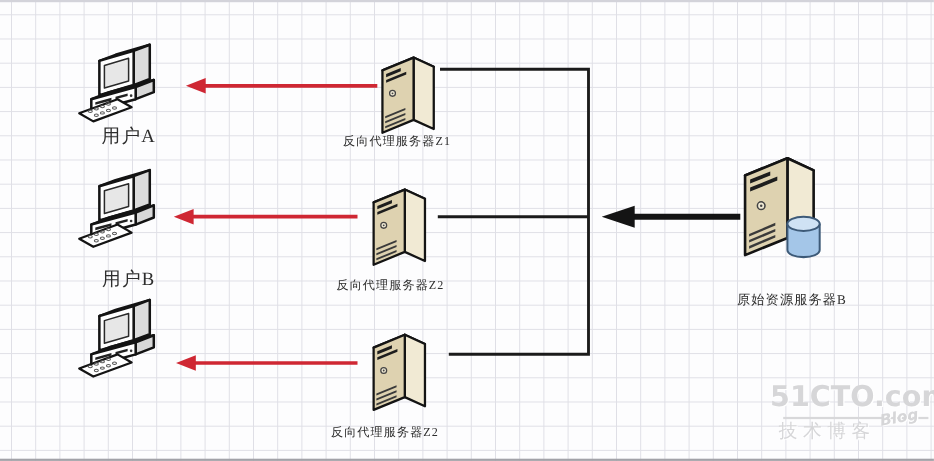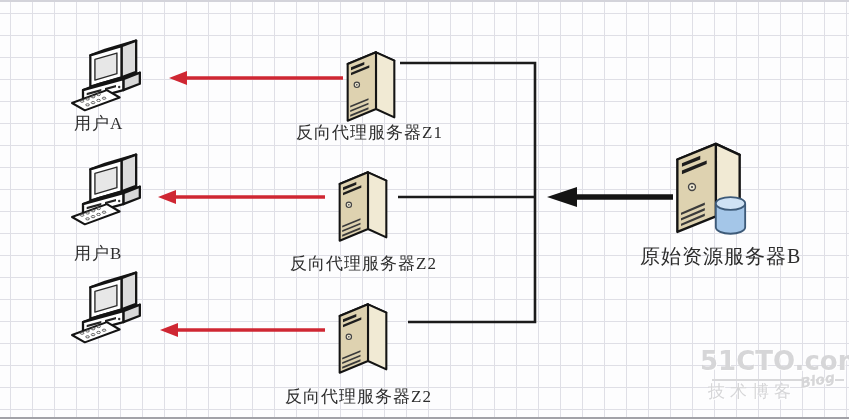--- a/index.html
+++ b/index.html
@@ -11,26 +11,26 @@
       linear-gradient(90deg, #dfdfe6 1px, transparent 1px);
     background-size:22px 22px;
     background-position:10px 13px;
     font-family:"Liberation Serif","DejaVu Serif",serif;
   }
   .edge-top{position:absolute;left:0;top:0;width:100%;height:2px;background:#d3d3da;}
   .edge-bottom{position:absolute;left:0;bottom:0;width:100%;height:2px;background:#a2a2a8;}
   .node{position:absolute;}
   .node svg{display:block;}
   .node-label{
-    position:absolute;color:#2d2d2d;
+    position:absolute;text-align:center;color:#2d2d2d;
     white-space:nowrap;letter-spacing:1px;
   }
   .user-label{font-size:17px;}
-  .proxy-label{font-size:17px;}
-  .origin-label{font-size:20px;}
+  .proxy-label{font-size:11px;}
+  .origin-label{font-size:12px;margin-top:21px;}
   .overlay{position:absolute;left:0;top:0;pointer-events:none;}
   .watermark{position:absolute;color:#d6d6d8;user-select:none;}
   .wm-brand{
     left:700px;top:346px;width:148px;font-family:"DejaVu Sans",sans-serif;
     font-size:26px;font-weight:bold;letter-spacing:0px;
     text-shadow:1px 1px 0 #ffffff;
   }
   .wm-underline{position:absolute;left:712px;top:379px;width:132px;border-top:2px solid #d8d8da;}
   .wm-sub{
     left:708px;top:380px;font-size:17px;letter-spacing:5px;

